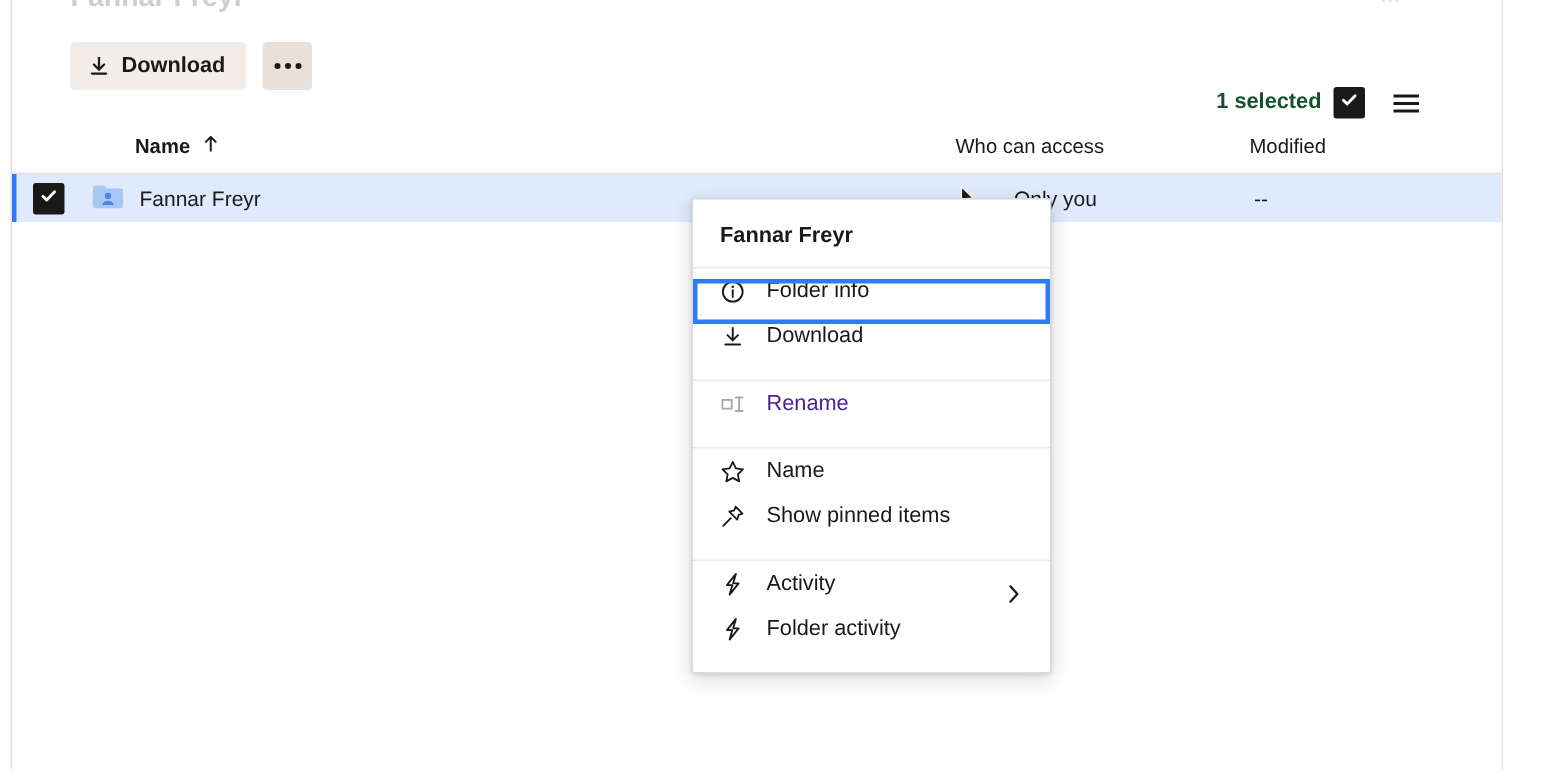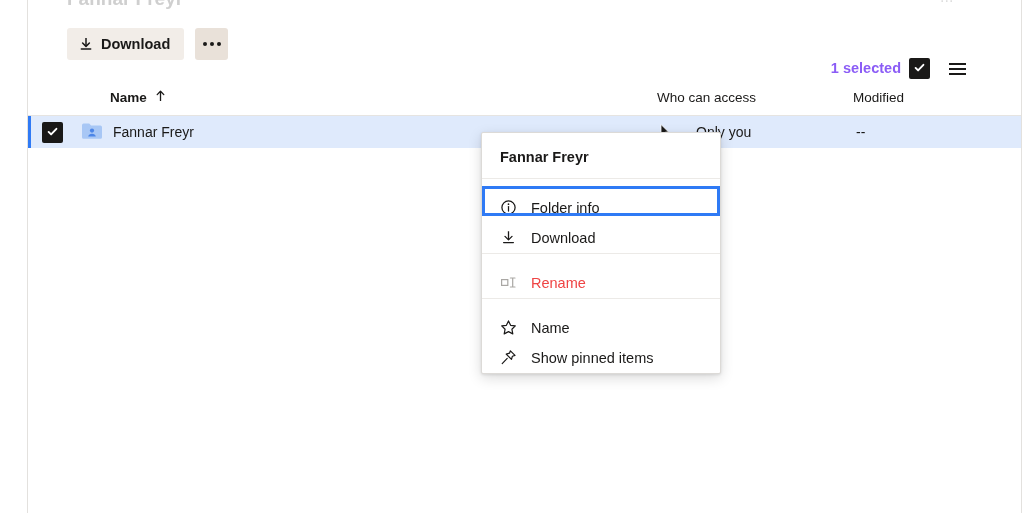--- a/index.html
+++ b/index.html
@@ -14,21 +14,20 @@
     overflow: hidden;
     position: relative;
     -webkit-font-smoothing: antialiased;
   }
 
   
   #app {
     position: absolute;
     inset: 0;
     background: #ffffff;
-    margin-left: 20px;
   }
   .edge-left {
     position: absolute;
     left: 7px;
     top: 0;
     bottom: 0;
     width: 1px;
     background: #e3e1de;
   }
   .edge-right {
@@ -117,21 +116,21 @@
     background: #1a1918;
     display: block;
   }
 
   .sel-count {
     position: absolute;
     right: 120px;
     top: 38px;
     font-size: 14.5px;
     font-weight: bold;
-    color: #8b5cf6;
+    color: #14532d;
     white-space: nowrap;
   }
   .sel-check {
     position: absolute;
     right: 91px;
     top: 36px;
     width: 21px;
     height: 21px;
     background: #1a1918;
     border-radius: 2px;
@@ -261,41 +260,41 @@
     border-bottom: 1px solid #eceae7;
   }
   .ctx-group + .ctx-group {
     border-top: 1px solid #eceae7;
   }
   .ctx-group { padding: 7px 0; }
   .mi {
     position: relative;
     height: 30px;
     display: flex;
-    align-items: flex-end;
+    align-items: flex-start;
     padding: 0 16px 0 18px;
     font-size: 14.5px;
     color: #1a1918;
     cursor: pointer;
     box-sizing: border-box;
   }
   .mi .mi-icon {
     width: 22px;
     display: flex;
     align-items: center;
     justify-content: flex-start;
     flex: none;
   }
   .mi .mi-label { margin-left: 9px; }
   .mi.focused {
     outline: 3px solid #2f7af5;
     outline-offset: -3px;
   }
   .mi.disabled {
-    color: #ef4444;
+    color: #4c1d95;
     cursor: default;
   }
   .mi .chev {
     position: absolute;
     right: 20px;
     top: 50%;
     transform: translateY(-50%);
     display: flex;
   }
 
@@ -458,15 +457,38 @@
         <span class="mi-icon">
           <svg width="17" height="17" viewBox="0 0 17 17" aria-hidden="true">
             <path d="M10.4 1.8 L15 6.4 L12.4 7.2 L11.5 10.4 L6.2 5.1 L9.5 4.2 Z" fill="none" stroke="#1a1918" stroke-width="1.2" stroke-linejoin="round"></path>
             <path d="M7.2 9.4 L2.2 14.6" stroke="#1a1918" stroke-width="1.2" stroke-linecap="round"></path>
           </svg>
         </span>
         <span class="mi-label">Show pinned items</span>
       </div>
     </div>
 
+    <div class="ctx-group">
+      <div class="mi">
+        <span class="mi-icon">
+          <svg width="17" height="17" viewBox="0 0 17 17" aria-hidden="true">
+            <path d="M10.6 1.6 L4.6 9.1 H8.2 L6.4 15.4 L12.4 7.9 H8.8 Z" fill="none" stroke="#1a1918" stroke-width="1.2" stroke-linejoin="round"></path>
+          </svg>
+        </span>
+        <span class="mi-label">Activity</span>
+        <span class="chev">
+          <svg width="8" height="13" viewBox="0 0 8 13" aria-hidden="true">
+            <path d="M1.6 1.4 L6.2 6.5 L1.6 11.6" stroke="#1a1918" stroke-width="1.5" fill="none" stroke-linecap="round" stroke-linejoin="round"></path>
+          </svg>
+        </span>
+      </div>
+      <div class="mi">
+        <span class="mi-icon">
+          <svg width="17" height="17" viewBox="0 0 17 17" aria-hidden="true">
+            <path d="M10.6 1.6 L4.6 9.1 H8.2 L6.4 15.4 L12.4 7.9 H8.8 Z" fill="none" stroke="#1a1918" stroke-width="1.2" stroke-linejoin="round"></path>
+          </svg>
+        </span>
+        <span class="mi-label">Folder activity</span>
+      </div>
+    </div>
   </div>
 
 </div>
 
 </body></html>

